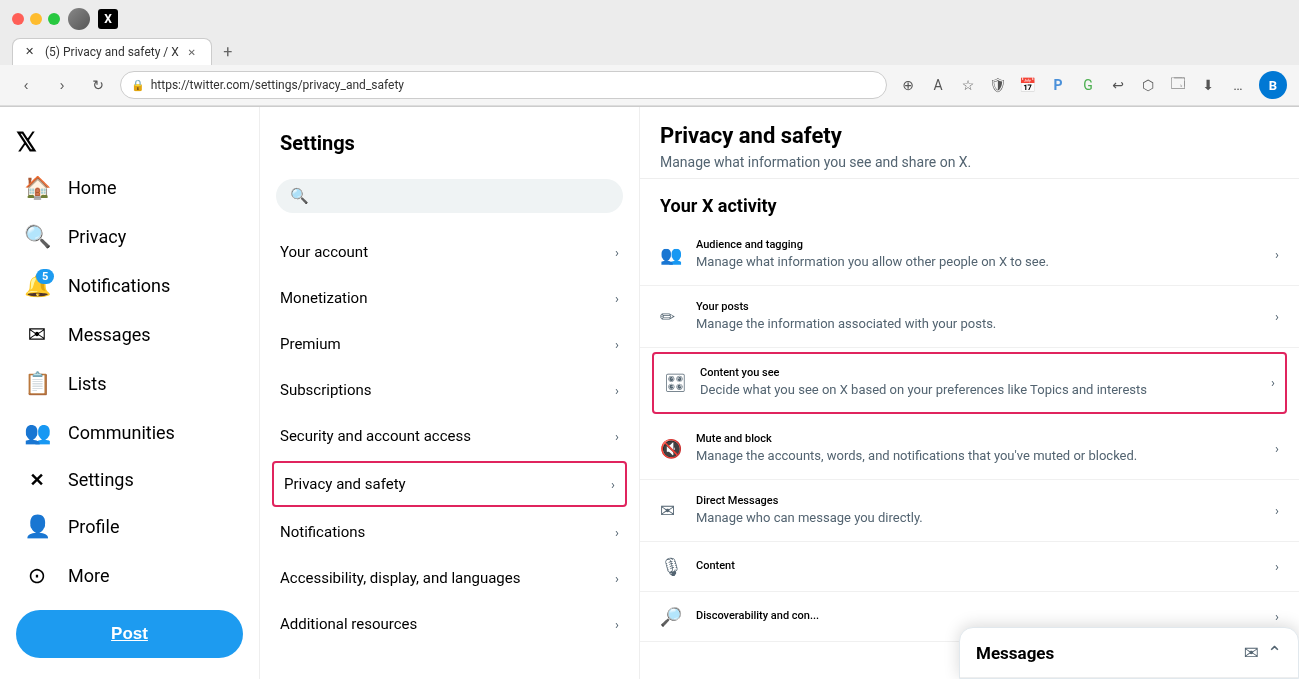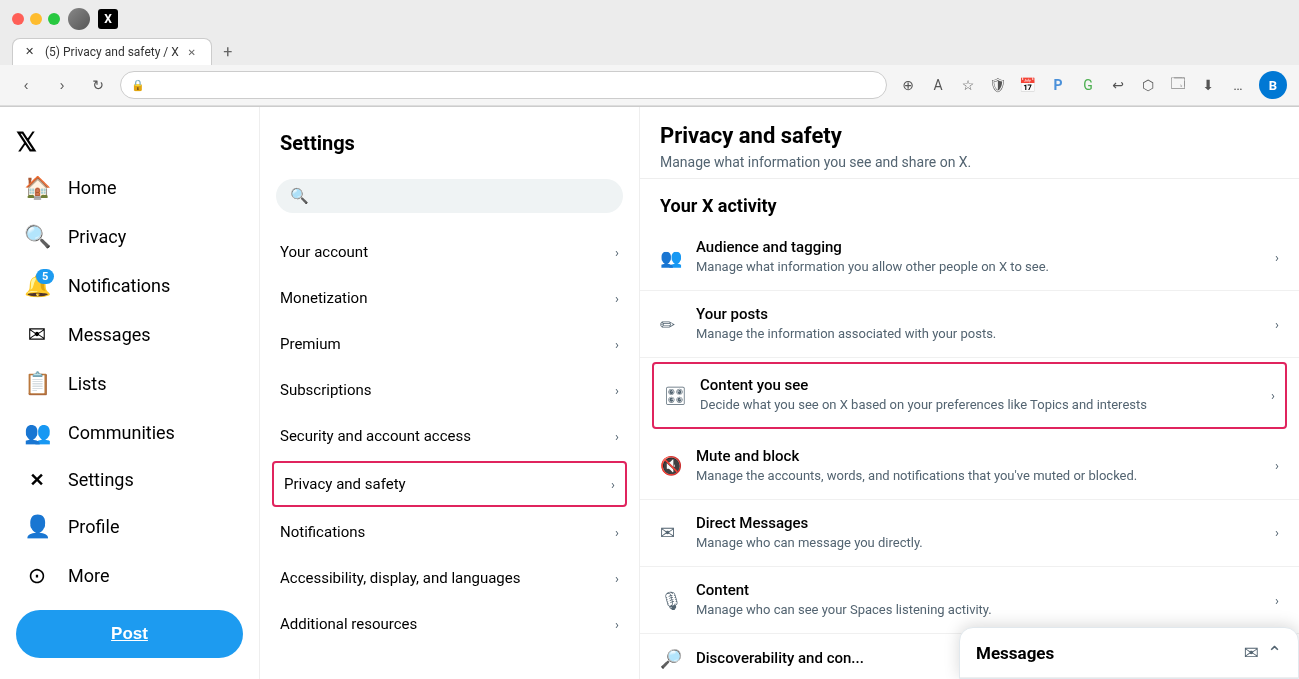--- a/index.html
+++ b/index.html
@@ -55,21 +55,21 @@
     
     .content-panel { flex: 1; overflow-y: auto; padding: 0; }
     .content-header { padding: 16px 20px 8px 20px; border-bottom: 1px solid #eee; }
     .content-title { font-size: 22px; font-weight: 700; color: #000; margin-bottom: 6px; }
     .content-subtitle { font-size: 14px; color: #536471; }
     .section-title { font-size: 18px; font-weight: 700; color: #000; padding: 16px 20px 8px 20px; }
     .content-item { display: flex; align-items: center; padding: 14px 20px; cursor: pointer; border-bottom: 1px solid #f0f0f0; transition: background 0.15s; }
     .content-item.highlighted { border: 2px solid #e0245e; border-radius: 4px; margin: 4px 12px; padding: 12px 10px; }
     .content-item-icon { width: 36px; flex-shrink: 0; font-size: 18px; color: #536471; }
     .content-item-text { flex: 1; }
-    .content-item-title { font-size: 15px; font-weight: 500; color: #000; margin-bottom: 2px; }
+    .content-item-title { font-size: 11px; font-weight: 500; color: #000; margin-bottom: 2px; }
     .content-item-desc { font-size: 13px; color: #536471; line-height: 1.4; }
     .content-chevron { color: #536471; font-size: 13px; }
 
     
     .messages-popup { position: fixed; bottom: 0; right: 0; width: 340px; background: #fff; border: 1px solid #e1e8ed; border-radius: 14px 14px 0 0; box-shadow: 0 -2px 16px rgba(0,0,0,0.15); z-index: 100; }
     .messages-popup-header { display: flex; align-items: center; justify-content: space-between; padding: 14px 16px; border-bottom: 1px solid #eee; }
     .messages-popup-title { font-size: 17px; font-weight: 700; color: #000; }
     .messages-popup-actions { display: flex; gap: 8px; }
     .msg-action-btn { font-size: 18px; color: #536471; cursor: pointer; }
   </style>
@@ -93,20 +93,21 @@
       <span class="tab-close">✕</span>
     </div>
     <div class="tab-new">+</div>
   </div>
   <div class="nav-bar">
     <button class="nav-btn">‹</button>
     <button class="nav-btn">›</button>
     <button class="nav-btn">↻</button>
     <div class="url-bar">
       <span class="url-lock">🔒</span>
+      <span>https://twitter.com/settings/privacy_and_safety</span>
     </div>
     <div class="nav-actions">
       <div class="nav-action-btn">⊕</div>
       <div class="nav-action-btn">A</div>
       <div class="nav-action-btn">☆</div>
       <div class="nav-action-btn">🛡</div>
       <div class="nav-action-btn">📅</div>
       <div class="nav-action-btn" style="color:#4a90d9; font-weight:bold;">P</div>
       <div class="nav-action-btn" style="color:#4CAF50;">G</div>
       <div class="nav-action-btn">↩</div>
@@ -262,21 +263,20 @@
         <div class="content-item-title">Direct Messages</div>
         <div class="content-item-desc">Manage who can message you directly.</div>
       </div>
       <span class="content-chevron">›</span>
     </div>
 
     <div class="content-item">
       <div class="content-item-icon">🎙</div>
       <div class="content-item-text">
         <div class="content-item-title">Content</div>
-        <div class="content-item-desc">Manage who can see your Spaces listening activity.</div>
       </div>
       <span class="content-chevron">›</span>
     </div>
 
     <div class="content-item">
       <div class="content-item-icon">🔎</div>
       <div class="content-item-text">
         <div class="content-item-title">Discoverability and con...</div>
         <div class="content-item-desc"></div>
       </div>

